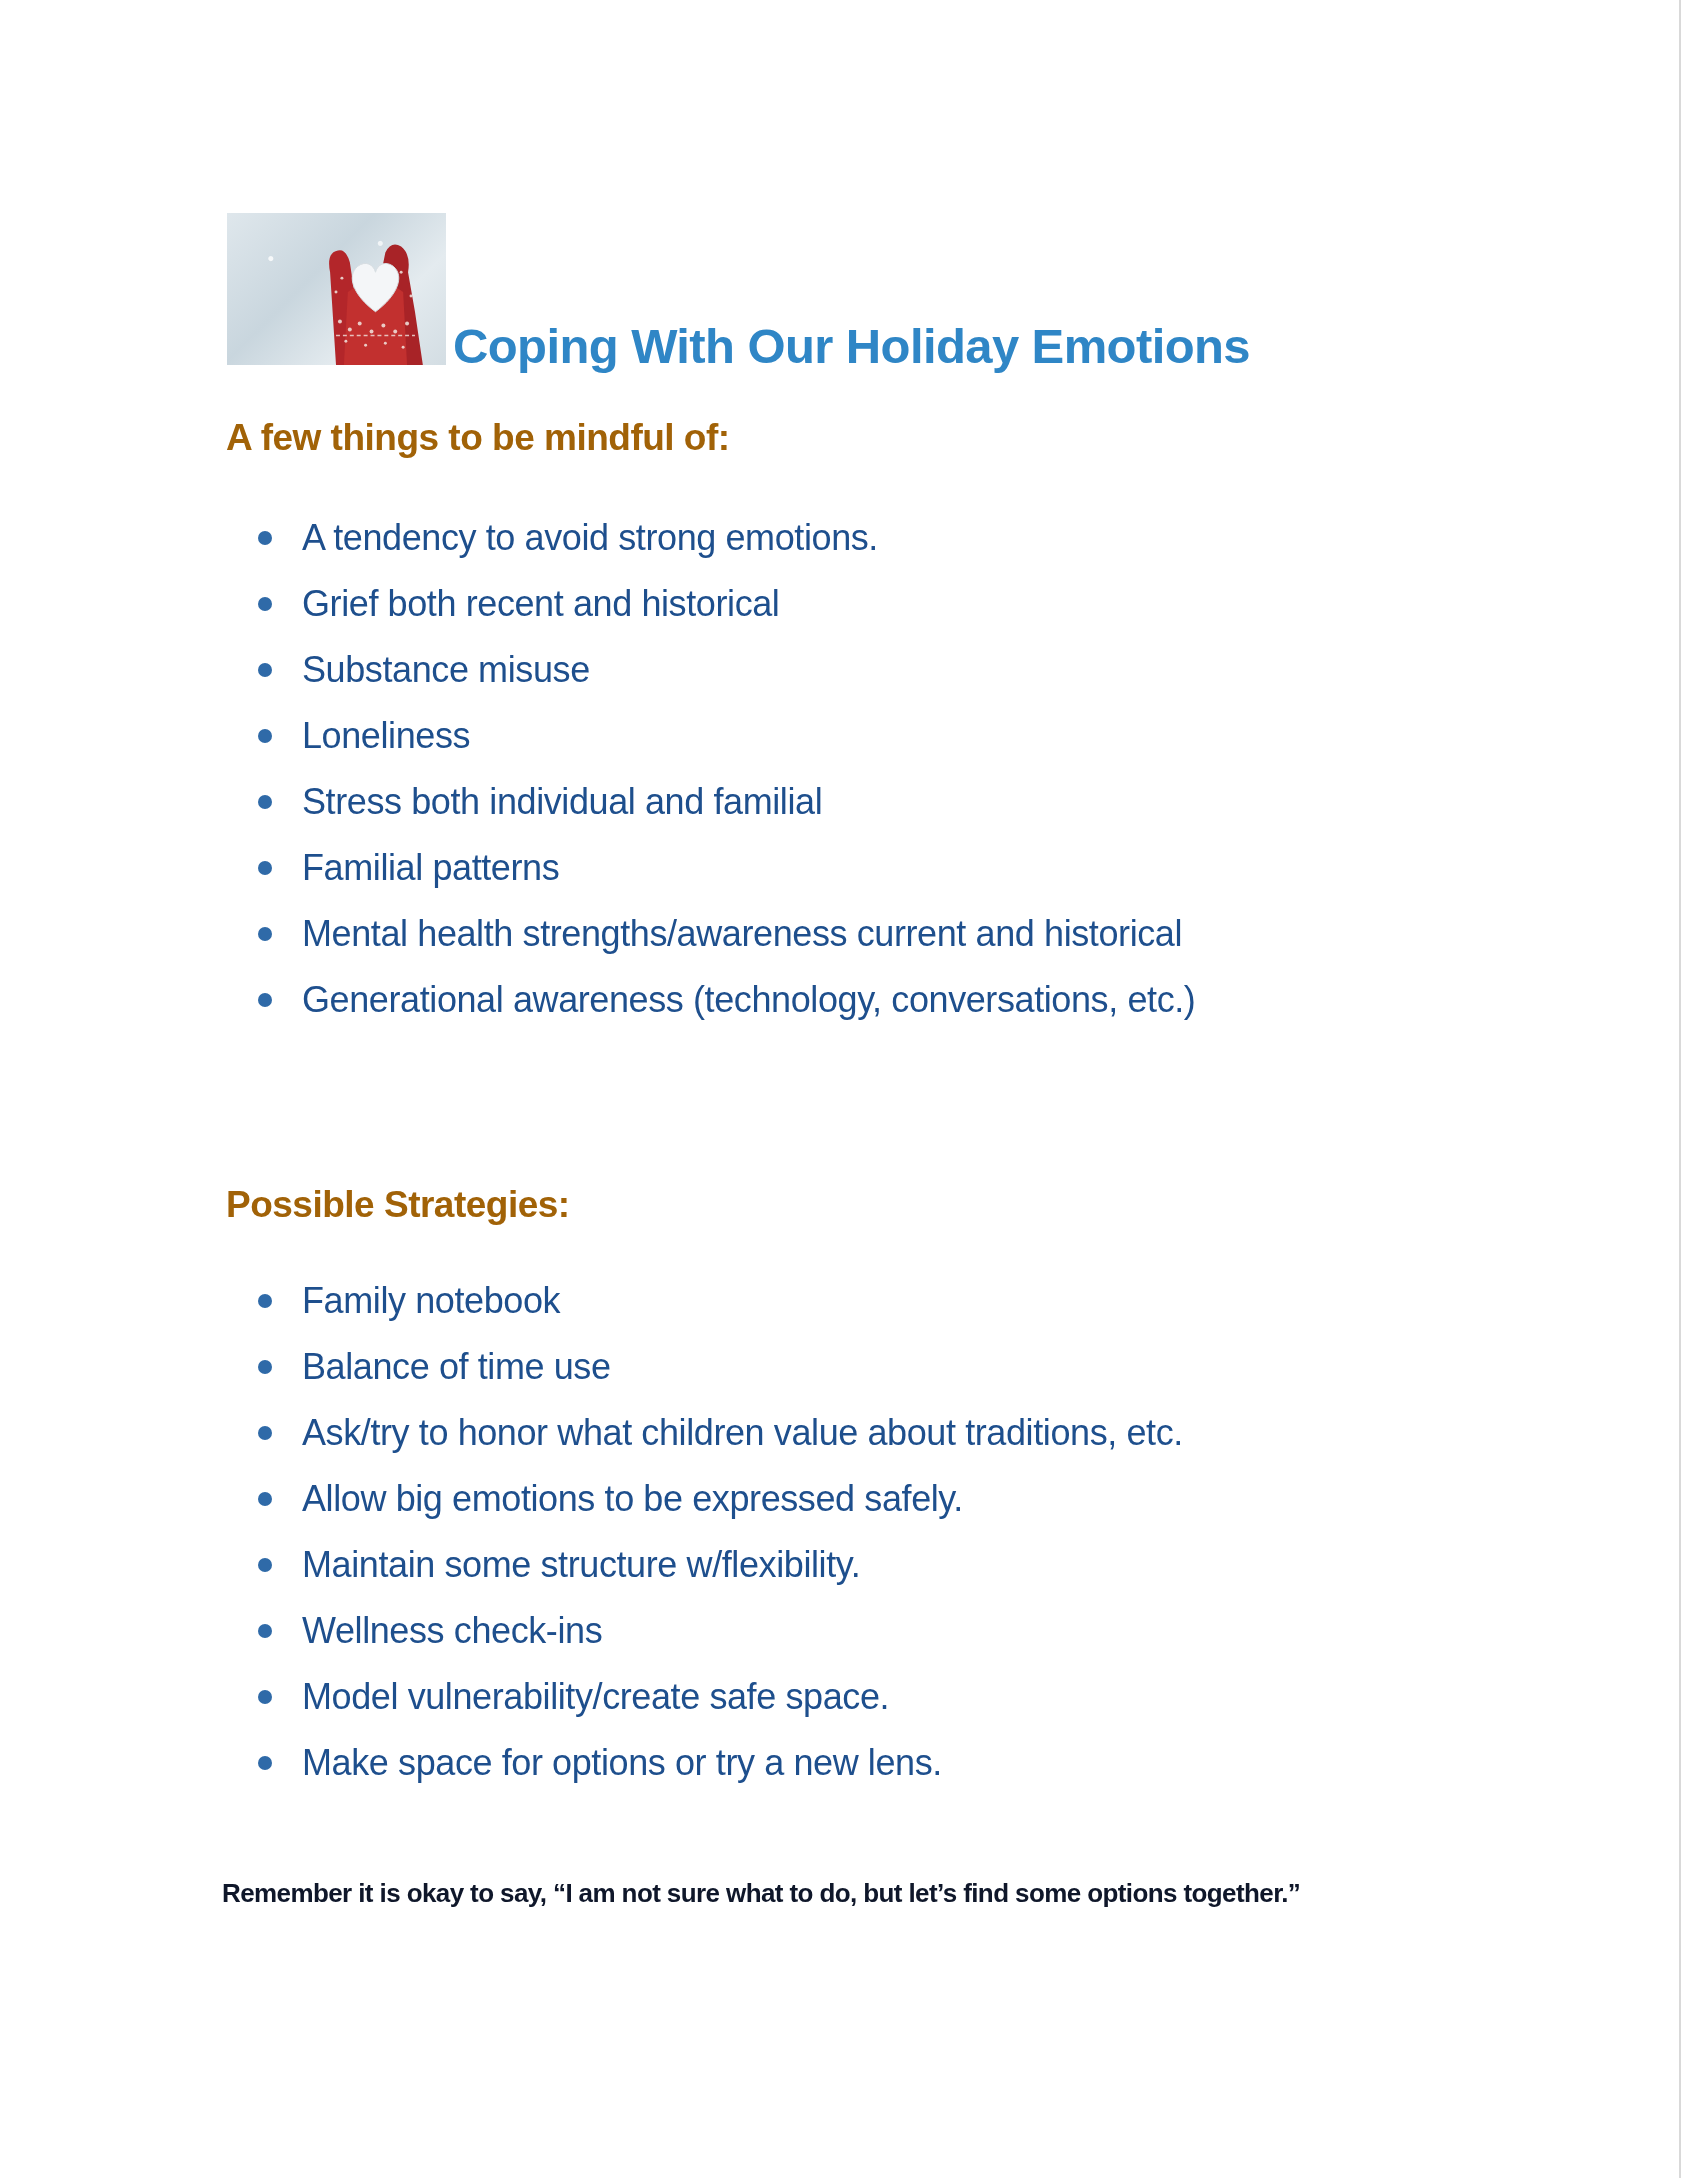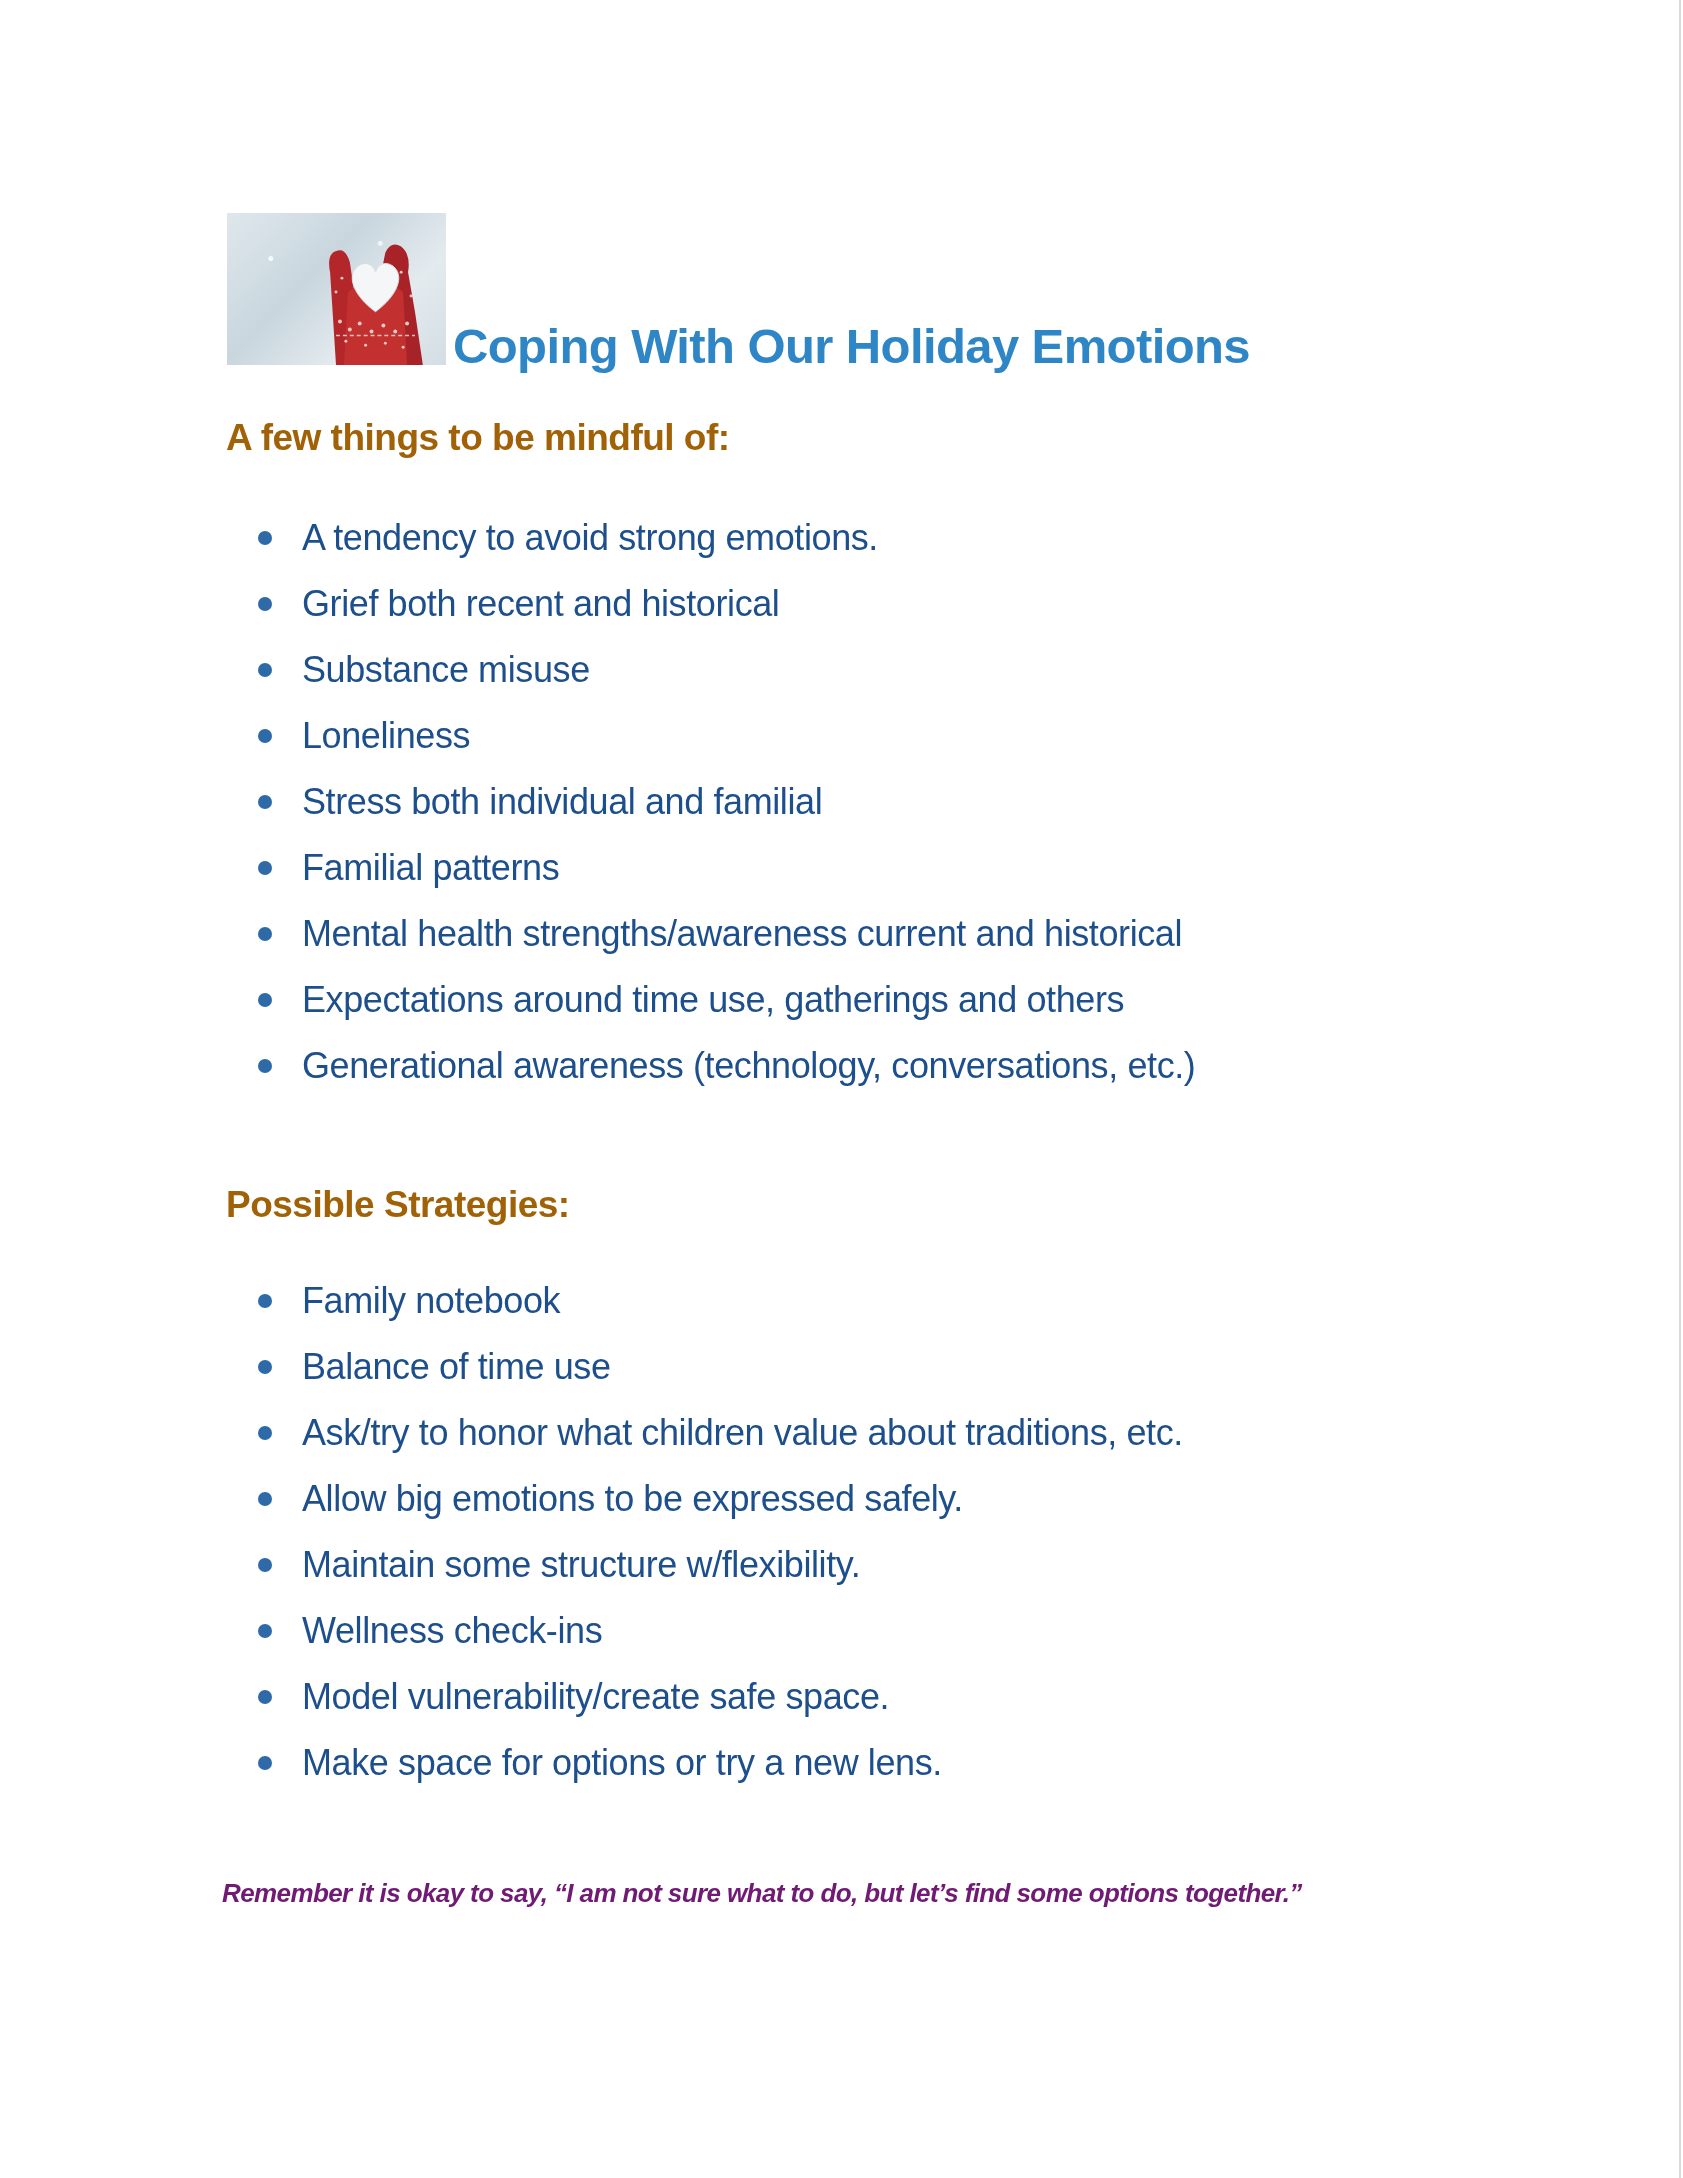--- a/index.html
+++ b/index.html
@@ -41,22 +41,22 @@
   }
   .dot {
     width: 14px; height: 14px; border-radius: 50%; background: #2f6aa8;
     margin-left: 8px; margin-right: 30px; flex: none;
   }
   .item-text {
     font-size: 36px; color: #1e4f8d; letter-spacing: -0.4px;
   }
   .remember {
     position: absolute; left: 222px; top: 1878px;
-    font-size: 26px; font-weight: bold; color: #701a75;
-    letter-spacing: -0.6px; white-space: nowrap; font-style: italic;
+    font-size: 26px; font-weight: bold; color: #0f172a;
+    letter-spacing: -0.6px; white-space: nowrap;
   }
 </style>
 </head>
 <body>
 
 <div class="edge-line"></div>
 
 <div class="hero">
   <svg viewBox="0 0 221 154">
 
@@ -117,24 +117,20 @@
   <li>
       <span class="dot"></span>
       <span class="item-text">Familial patterns</span>
     </li>
   <li>
       <span class="dot"></span>
       <span class="item-text">Mental health strengths/awareness current and historical</span>
     </li>
   <li>
       <span class="dot"></span>
-      <span class="item-text">Expectations around time use, gatherings and others</span>
-    </li>
-  <li>
-      <span class="dot"></span>
       <span class="item-text">Generational awareness (technology, conversations, etc.)</span>
     </li>
 </ul>
 
 <div class="subhead two">Possible Strategies:</div>
 
 <ul class="items two">
   <li>
       <span class="dot"></span>
       <span class="item-text">Family notebook</span>

